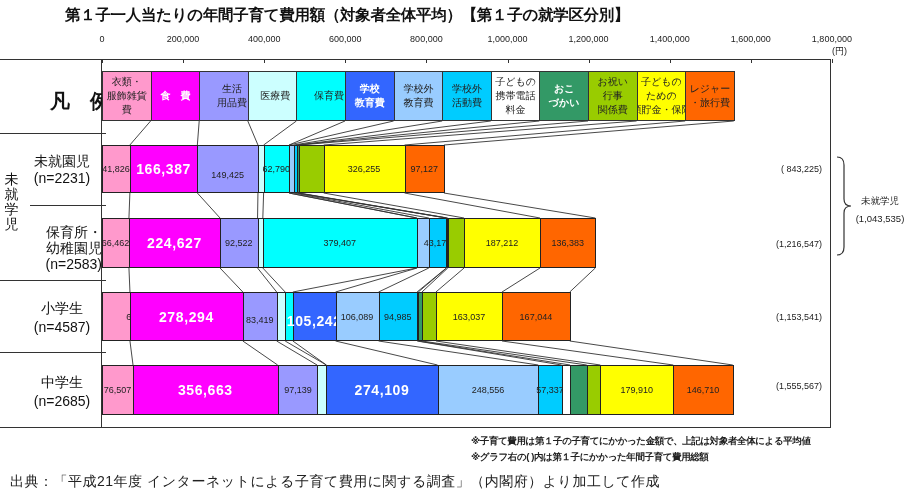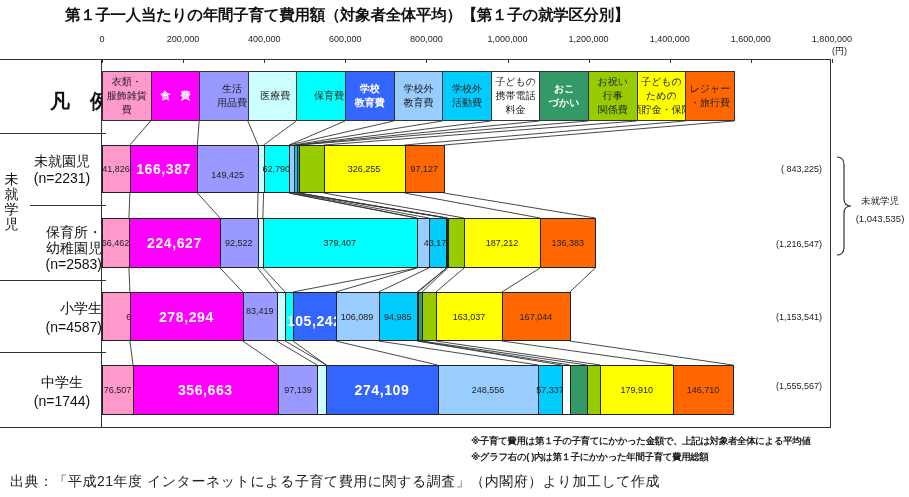--- a/index.html
+++ b/index.html
@@ -55,27 +55,27 @@
 
 <div class="row-label" style="top:153px;">
   <div>未就園児</div>
   <div>(n=2231)</div>
 </div>
 <div class="row-label" style="top:224px;line-height:16px;text-align:right;">
   <div>保育所・</div>
   <div>幼稚園児</div>
   <div>(n=2583)</div>
 </div>
-<div class="row-label" style="top:299px;line-height:19px;text-align:right;">
+<div class="row-label" style="top:299px;line-height:19px;">
   <div>小学生</div>
   <div>(n=4587)</div>
 </div>
 <div class="row-label" style="top:373px;line-height:19px;">
   <div>中学生</div>
-  <div>(n=1744)</div>
+  <div>(n=2685)</div>
 </div>
 
 <div id="chart-layer">
     <div class="xtick-label" style="left: 102px;">0</div>
     <div class="xtick" style="left: 102px;"></div>
     <div class="xtick-label" style="left: 183.1px;">200,000</div>
     <div class="xtick" style="left: 183px;"></div>
     <div class="xtick-label" style="left: 264.2px;">400,000</div>
     <div class="xtick" style="left: 264px;"></div>
     <div class="xtick-label" style="left: 345.3px;">600,000</div>
@@ -155,21 +155,21 @@
     <div class="seg" title="お祝い行事関係費" style="left: 447.769px; width: 17.3234px; top: 218px; height: 50px; background: rgb(153, 204, 0);"></div>
     <div class="seg" title="子どものための預貯金・保険" style="left: 464.092px; width: 76.9145px; top: 218px; height: 50px; background: rgb(255, 255, 0);"></div>
     <div class="seg-label" style="left: 502.049px; top: 243px;">187,212</div>
     <div class="seg" title="レジャー・旅行費" style="left: 540.007px; width: 56.3033px; top: 218px; height: 50px; background: rgb(255, 102, 0);"></div>
     <div class="seg-label" style="left: 567.658px; top: 243px;">136,383</div>
     <div class="seg" title="衣類・服飾雑貨費" style="left: 102px; width: 28.9673px; top: 292px; height: 49px; background: rgb(255, 153, 204);"></div>
     <div class="seg-label" style="left: 115.984px; top: 316.5px; padding-left: 48px;">68,970</div>
     <div class="seg" title="食費" style="left: 129.967px; width: 113.848px; top: 292px; height: 49px; background: rgb(255, 0, 255);"></div>
     <div class="seg-label light" style="left: 186.391px; top: 316.5px;">278,294</div>
     <div class="seg" title="生活用品費" style="left: 242.816px; width: 34.8264px; top: 292px; height: 49px; background: rgb(153, 153, 255);"></div>
-    <div class="seg-label" style="left: 259.729px; top: 311px;">83,419</div>
+    <div class="seg-label" style="left: 259.729px; top: 320px;">83,419</div>
     <div class="seg" title="医療費" style="left: 276.642px; width: 9.5155px; top: 292px; height: 49px; background: rgb(204, 255, 255);"></div>
     <div class="seg" title="保育費" style="left: 285.157px; width: 8.7045px; top: 292px; height: 49px; background: rgb(0, 255, 255);"></div>
     <div class="seg" title="学校教育費" style="left: 292.862px; width: 43.6756px; top: 292px; height: 49px; background: rgb(51, 102, 255);"></div>
     <div class="seg-label light" style="left: 314.2px; top: 321px;">105,242</div>
     <div class="seg" title="学校外教育費" style="left: 335.538px; width: 44.0191px; top: 292px; height: 49px; background: rgb(153, 204, 255);"></div>
     <div class="seg-label" style="left: 357.047px; top: 316.5px;">106,089</div>
     <div class="seg" title="学校外活動費" style="left: 378.557px; width: 39.5164px; top: 292px; height: 49px; background: rgb(0, 204, 255);"></div>
     <div class="seg-label" style="left: 397.815px; top: 316.5px;">94,985</div>
     <div class="seg" title="子どもの携帯電話料金" style="left: 417.073px; width: 2.2165px; top: 292px; height: 49px; background: rgb(255, 255, 255);"></div>
     <div class="seg" title="おこづかい" style="left: 418.29px; width: 4.6495px; top: 292px; height: 49px; background: rgb(51, 153, 102);"></div>

